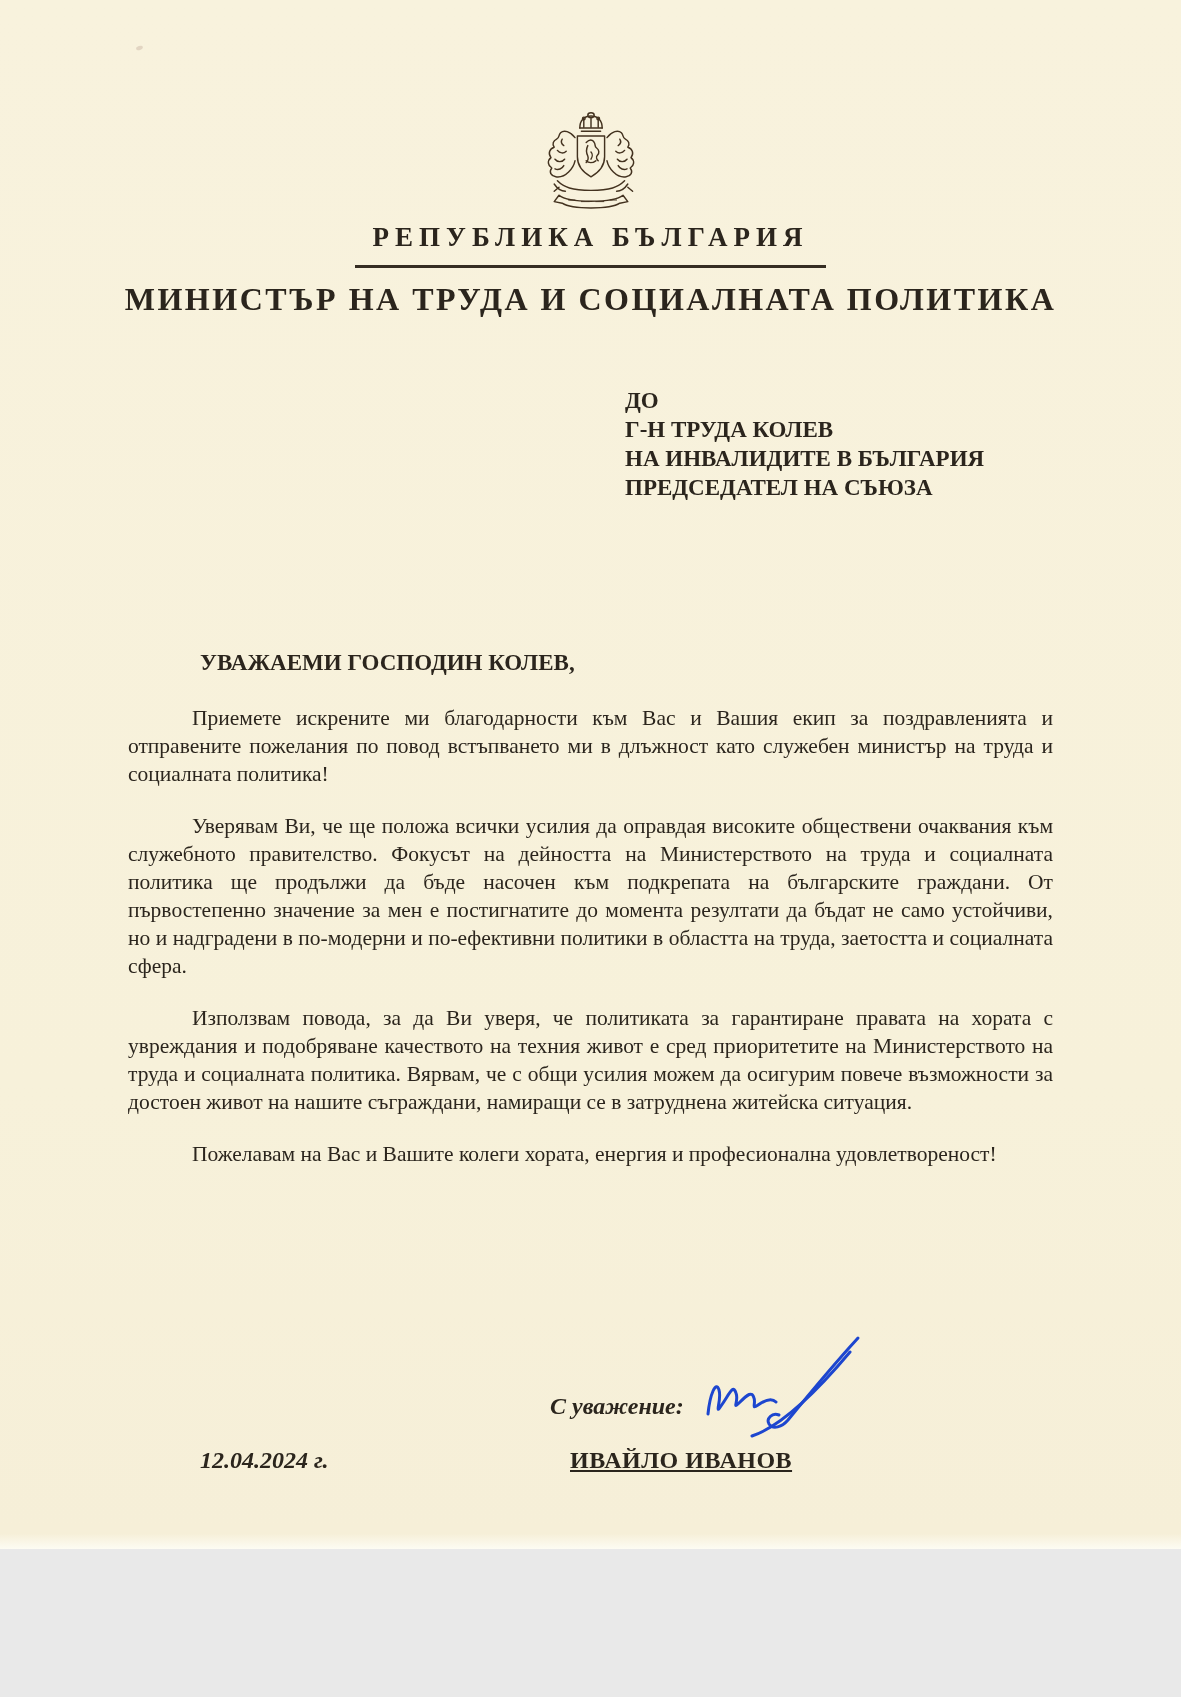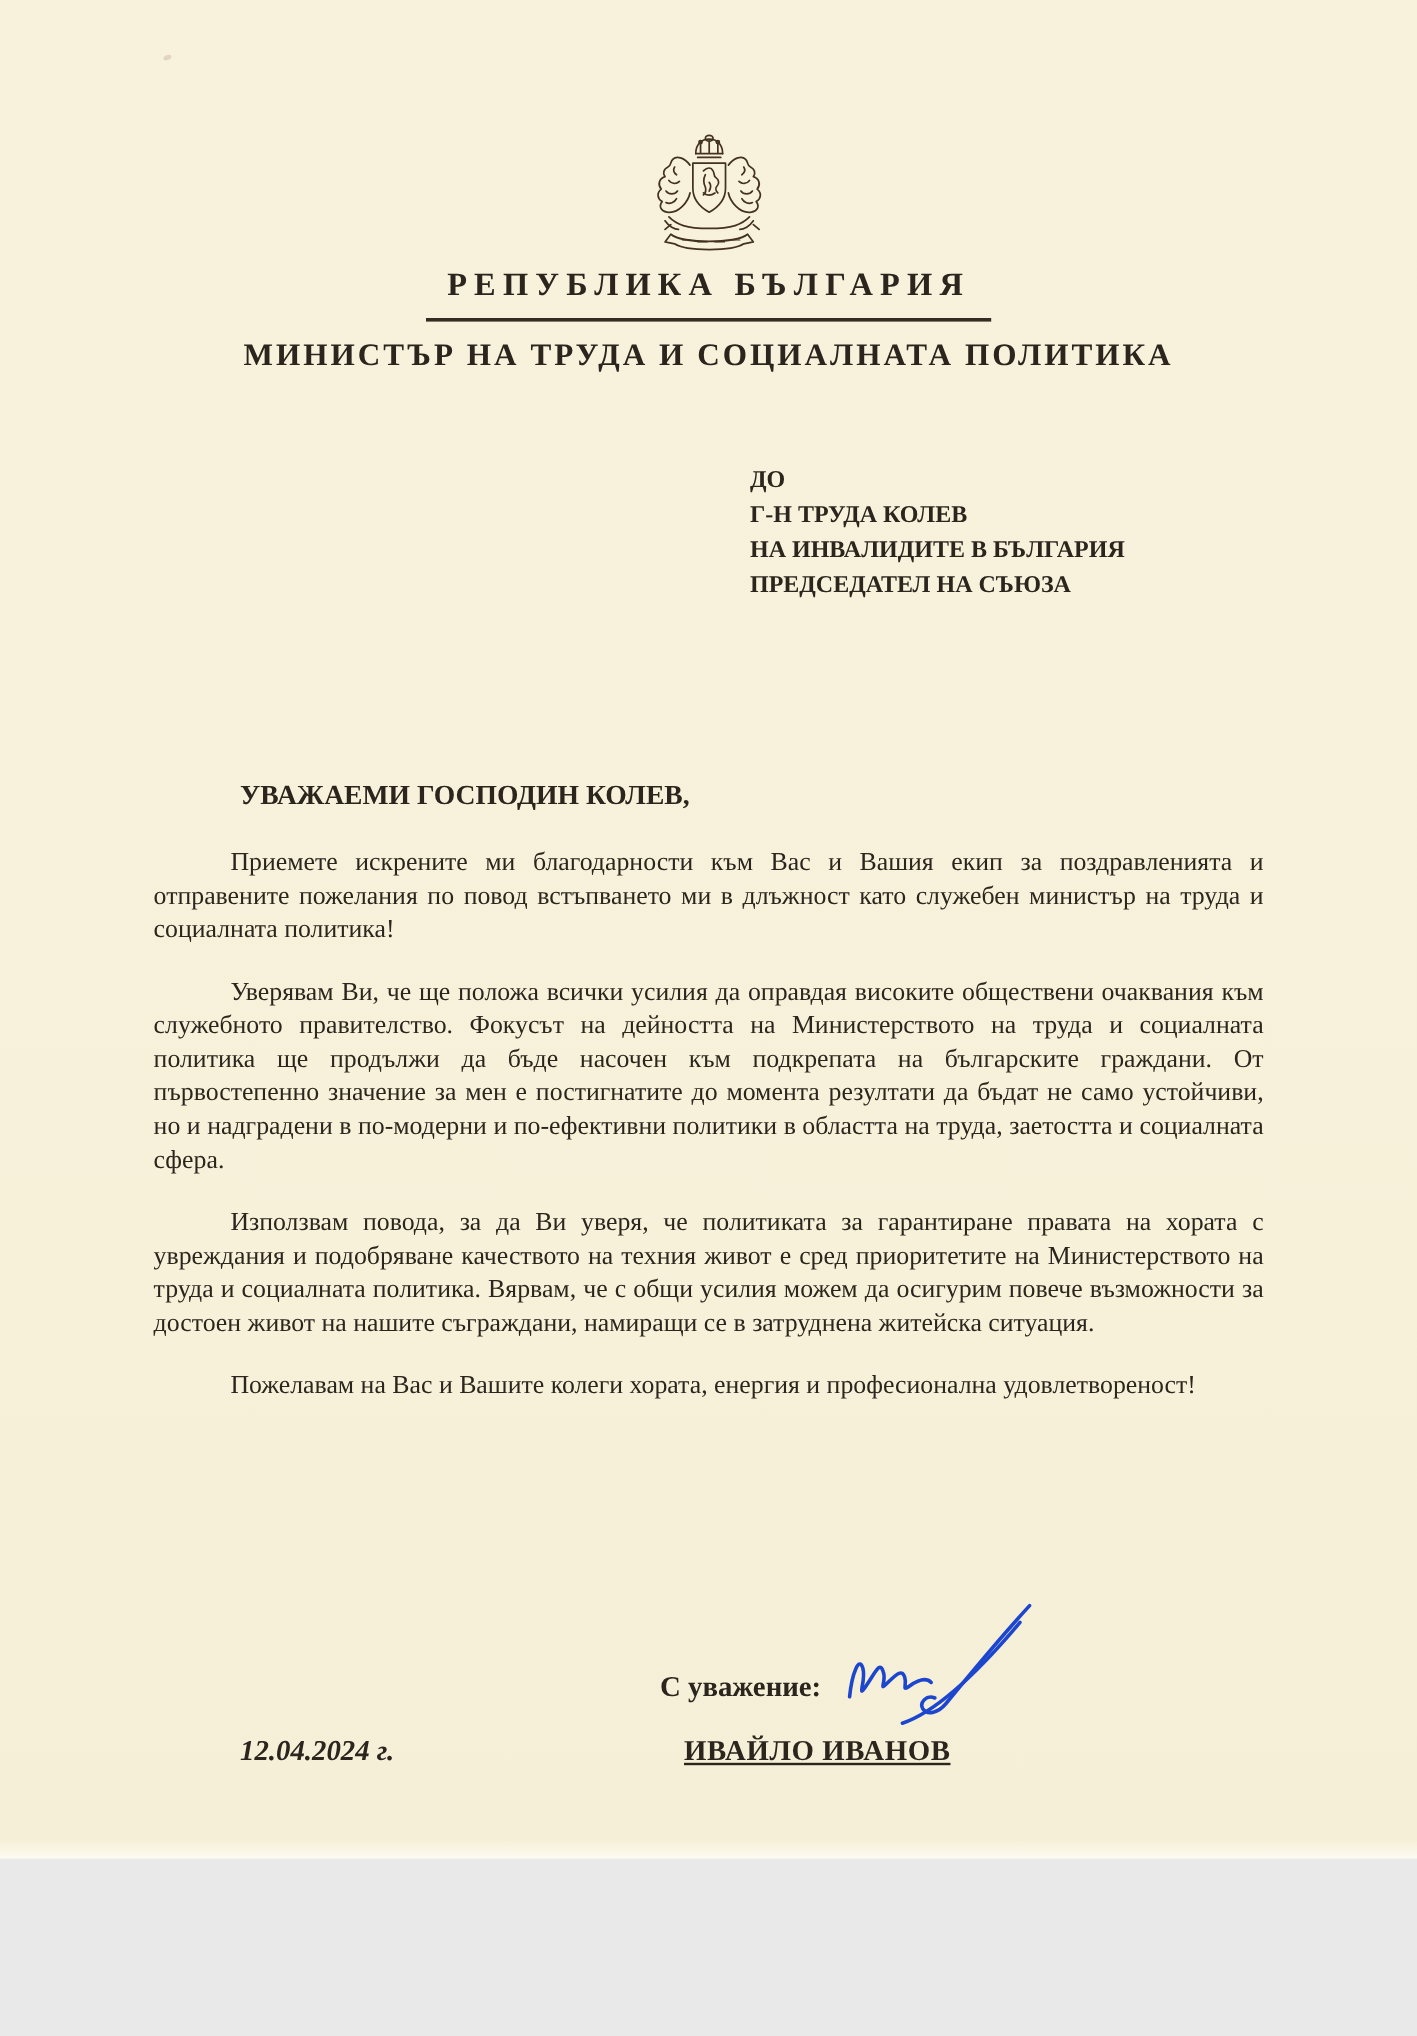--- a/index.html
+++ b/index.html
@@ -31,48 +31,48 @@
   .republic-line span{
     display:inline-block;
     font-weight:bold;font-size:27px;letter-spacing:6px;
     padding:0 18px 12px 18px;
     border-bottom:3px solid #352d22;
     white-space:nowrap;
   }
   .minister-line{
     position:absolute;top:281px;left:0;width:100%;
     text-align:center;
-    font-weight:bold;font-size:26px;letter-spacing:2.5px;
+    font-weight:bold;font-size:32px;letter-spacing:2.5px;
     white-space:nowrap;
   }
   
   .recipient{
     position:absolute;top:386px;left:625px;
-    font-weight:bold;font-size:20px;line-height:29px;
+    font-weight:bold;font-size:23px;line-height:29px;
   }
   
   .salutation{
     position:absolute;top:650px;left:200px;
     font-weight:bold;font-size:23px;
   }
   
   .body-text{
     position:absolute;top:704px;left:128px;width:925px;
     font-size:21.5px;line-height:28px;
     text-align:justify;
     font-family:Liberation Serif, serif;
   }
   .body-text p{
     margin:0 0 24px 0;
     text-indent:64px;
   }
   
   .valediction{
     position:absolute;top:1393px;left:550px;
-    font-weight:bold;font-size:24px;
+    font-weight:bold;font-style:italic;font-size:24px;
   }
   .signature-wrap{
     position:absolute;top:1330px;left:700px;width:170px;height:115px;
   }
   .date-line{
     position:absolute;top:1447px;left:200px;
     font-weight:bold;font-style:italic;font-size:24px;
   }
   .signer-name{
     position:absolute;top:1447px;left:570px;width:290px;

